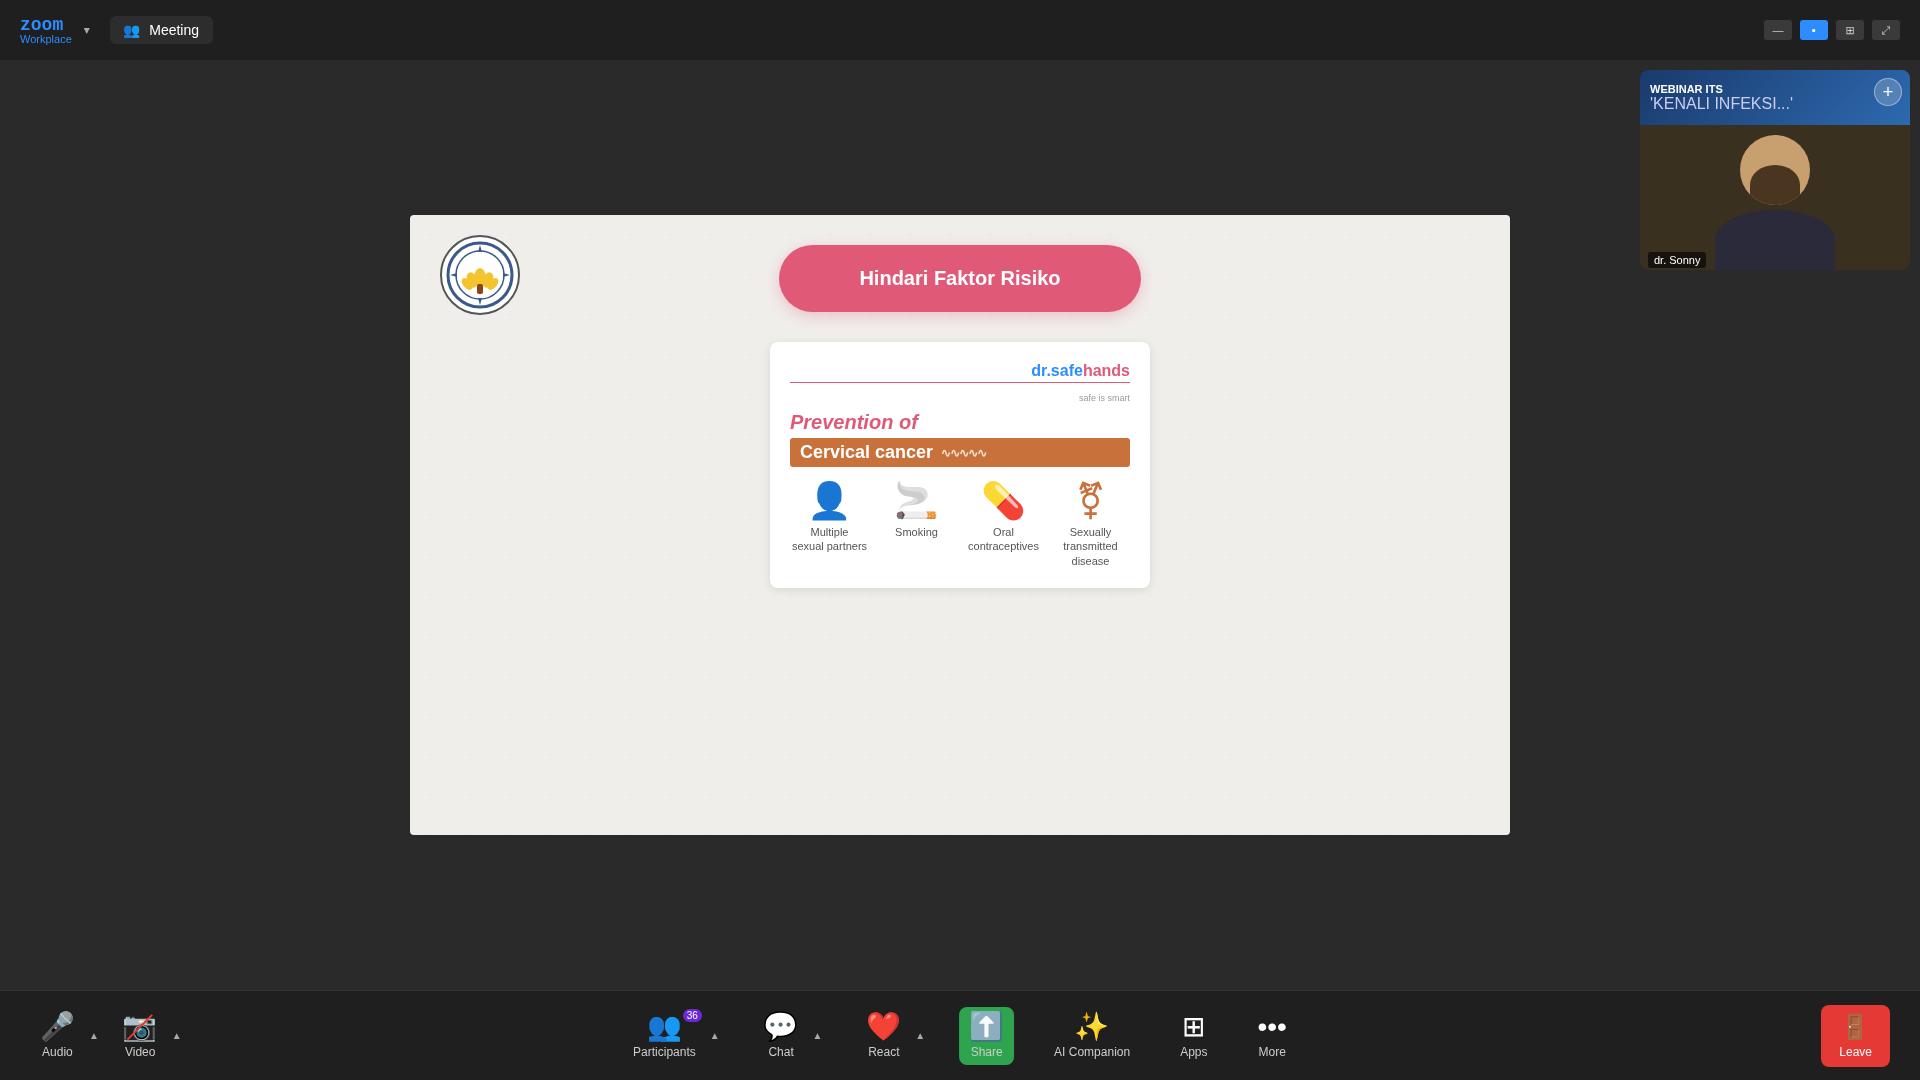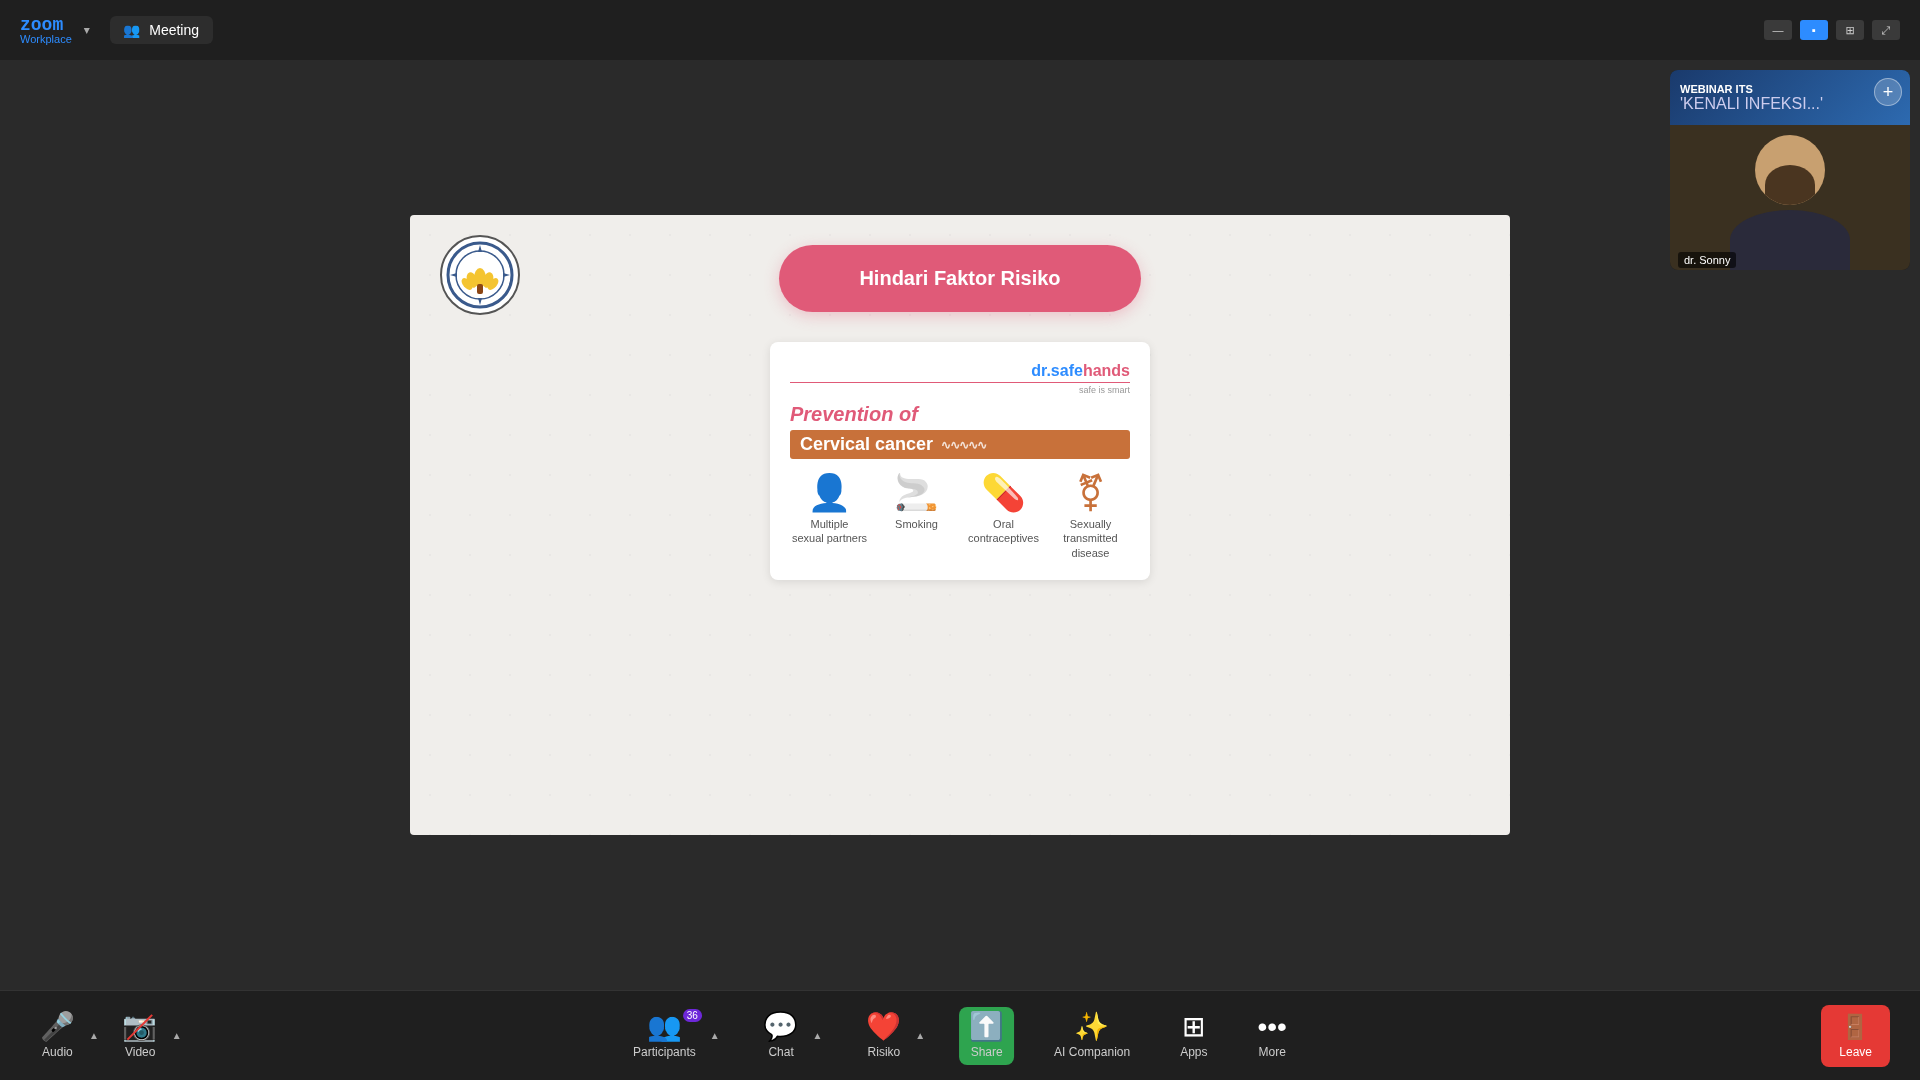--- a/index.html
+++ b/index.html
@@ -223,21 +223,21 @@
       font-size: 16px;
       font-weight: bold;
     }
     .safehands-dr { color: #2d8cff; }
     .safehands-safe { color: #2d8cff; }
     .safehands-hands { color: #e05a78; }
     .safehands-tagline {
       font-size: 9px;
       color: #999;
       border-top: 1px solid #e05a78;
-      padding-top: 2px;
+      padding-top: 10px;
       margin-top: 2px;
     }
     .card-title-main {
       color: #e05a78;
       font-size: 20px;
       font-weight: 600;
       font-style: italic;
     }
     .card-title-sub {
       background: #c8713a;
@@ -497,21 +497,21 @@
           <div class="risk-factor">
             <div class="risk-icon" style="color:#c8713a;">⚧</div>
             <div class="risk-label">Sexually<br>transmitted<br>disease</div>
           </div>
         </div>
       </div>
 
     </div>
   </div>
 
-  <div style="position:absolute; top:10px; right:10px; width:240px; height:200px; border-radius:8px; overflow:hidden; z-index:20; background:#1a1a1a;">
+  <div style="position:absolute; top:10px; right:10px; width:270px; height:200px; border-radius:8px; overflow:hidden; z-index:20; background:#1a1a1a;">
 
     <div style="background: linear-gradient(135deg, #1a3a6c, #2d6ab0); height:55px; display:flex; flex-direction:column; justify-content:center; padding:8px 10px; position:relative;">
       <div style="color:#fff; font-size:11px; font-weight:bold;">WEBINAR ITS</div>
       <div style="color:#cce;">'KENALI INFEKSI...'</div>
       <div class="add-video-btn">+</div>
     </div>
 
     <div style="background:#3a3020; height:145px; position:relative; display:flex; align-items:center; justify-content:center;">
 
       <div style="position:absolute; top:10px; left:50%; transform:translateX(-50%);">
@@ -562,21 +562,21 @@
       <button class="tool-btn">
         <span class="tool-icon">💬</span>
         <span class="tool-label">Chat</span>
       </button>
       <button class="caret-btn">▲</button>
     </div>
 
     <div class="tool-group">
       <button class="tool-btn">
         <span class="tool-icon">❤️</span>
-        <span class="tool-label">Risiko</span>
+        <span class="tool-label">React</span>
       </button>
       <button class="caret-btn">▲</button>
     </div>
 
     <div class="tool-group">
       <button class="tool-btn share-btn">
         <span class="tool-icon" style="color:#fff;">⬆️</span>
         <span class="tool-label">Share</span>
       </button>
     </div>

